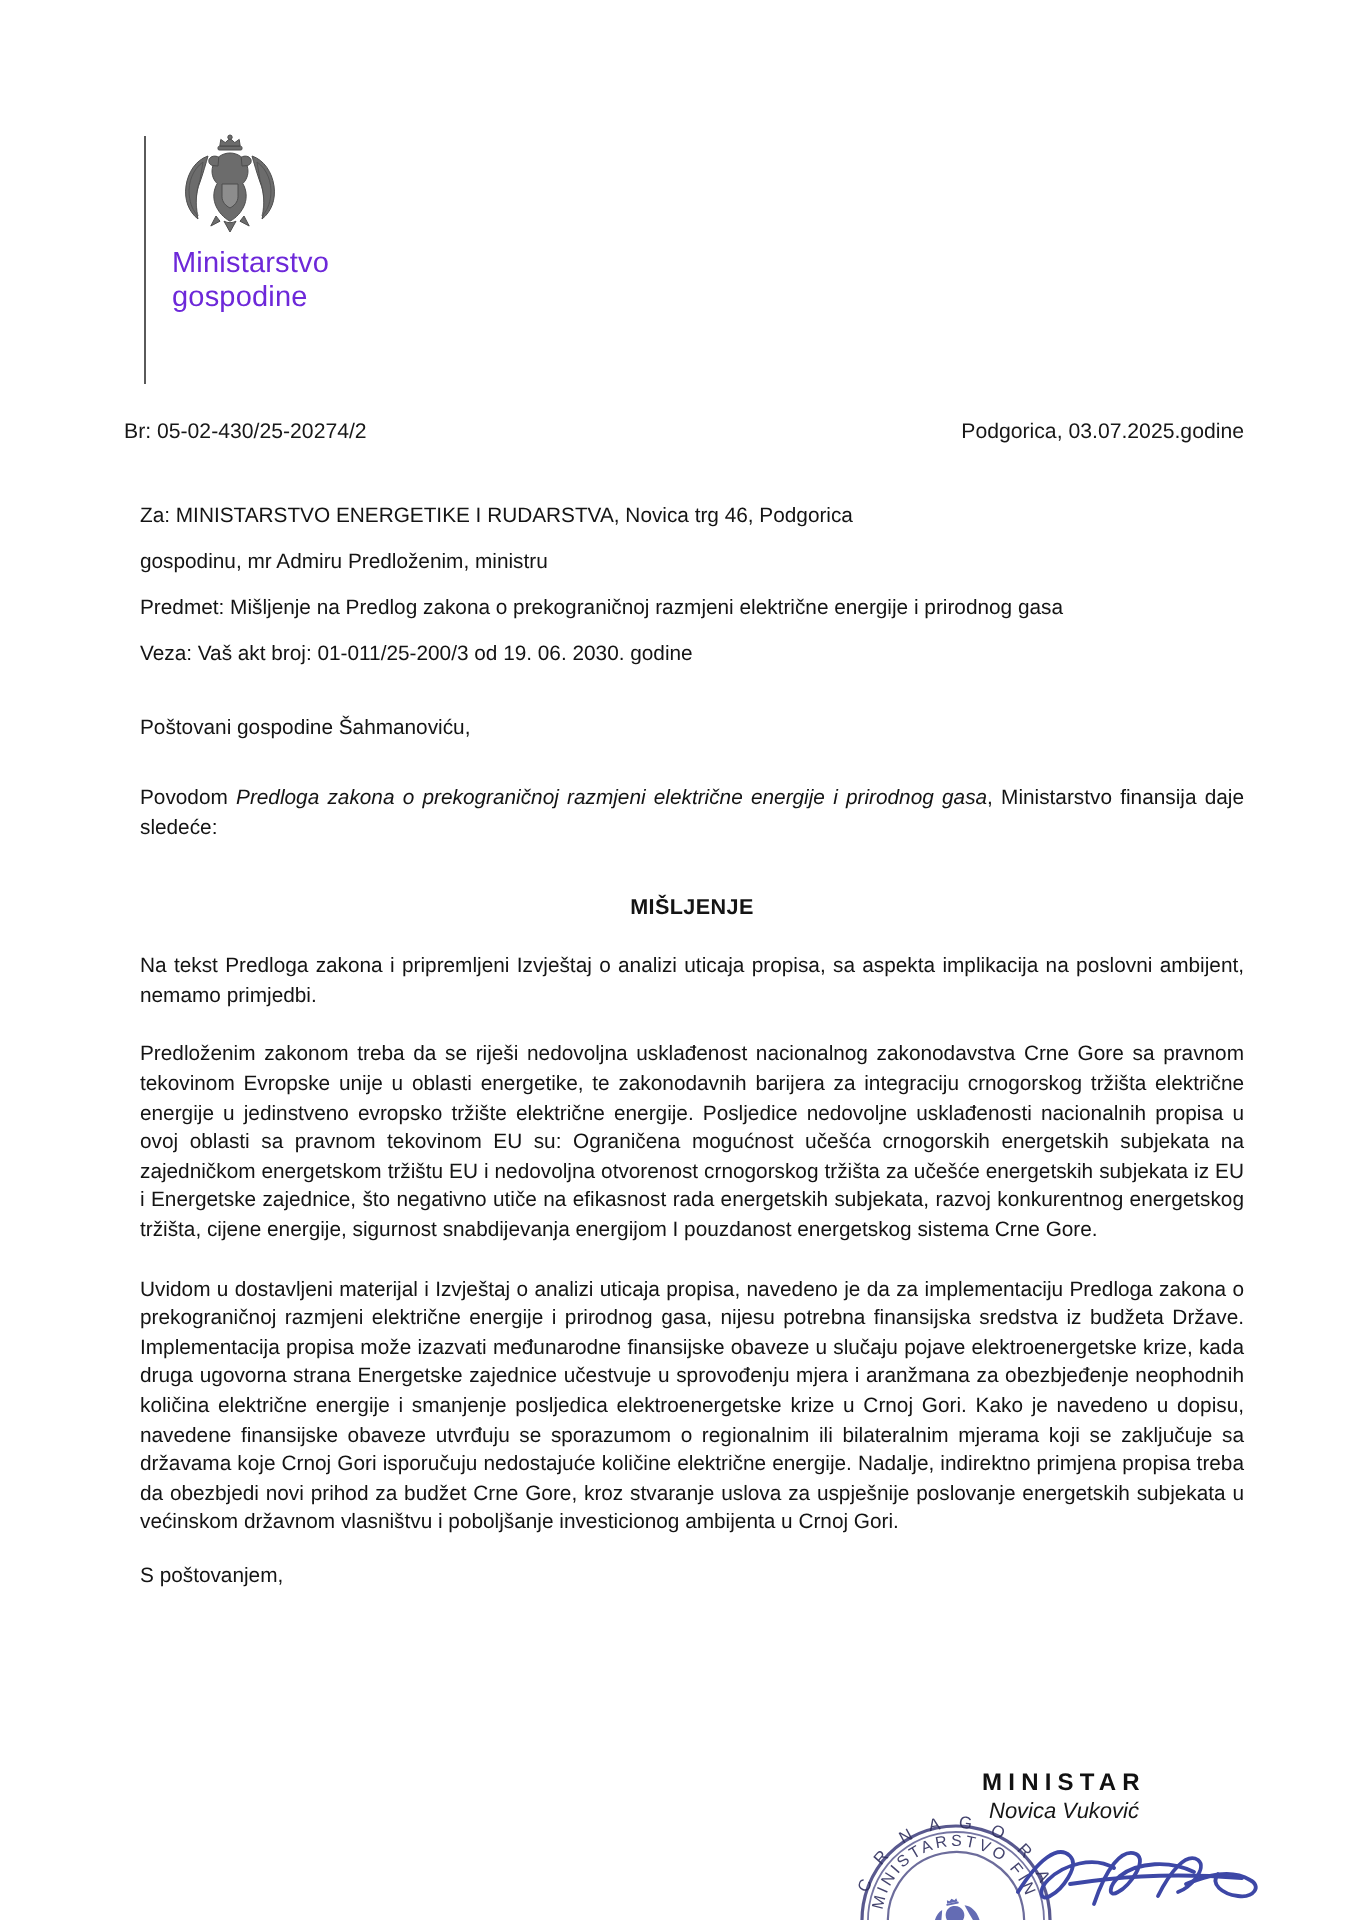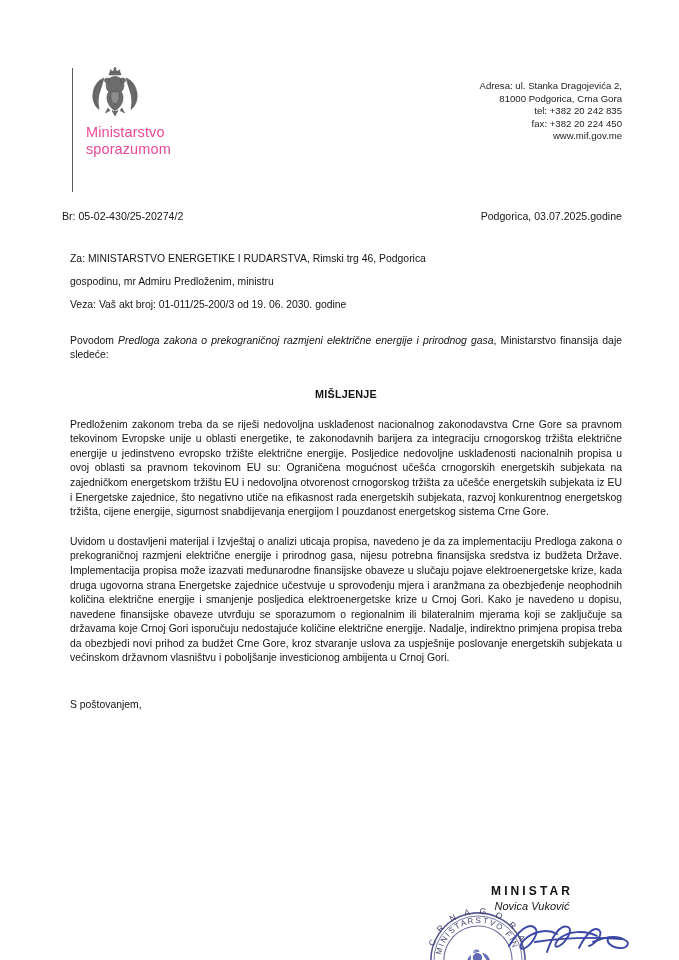--- a/index.html
+++ b/index.html
@@ -40,21 +40,21 @@
     top: 66px;
     width: 58px;
     height: 56px;
   }
   .ministry-name {
     position: absolute;
     left: 86px;
     top: 124px;
     font-size: 14.5px;
     line-height: 17px;
-    color: #ec4899;
+    color: #6d28d9;
     letter-spacing: 0.1px;
   }
   .ministry-name div { white-space: nowrap; }
 
   .address-block {
     position: absolute;
     right: 57px;
     top: 80px;
     text-align: right;
     font-size: 9.6px;
@@ -109,21 +109,21 @@
     font-size: 10.8px;
     letter-spacing: 0.2px;
   }
   p.para {
     margin: 0;
     margin-top: 15px;
     text-align: justify;
     text-justify: inter-word;
   }
   p.para:first-of-type { margin-top: 16px; }
-  .closing { margin-top: 32px; }
+  .closing { margin-top: 12px; }
 
   
   .signature-block {
     position: absolute;
     right: 57px;
     top: 884px;
     text-align: center;
     width: 180px;
   }
   .sig-title {
@@ -186,56 +186,54 @@
 
           <path d="M26 44.6 l3 5.4 l3 -5.4 c-2 1 -4 1 -6 0 Z"></path>
           <path d="M22 42 l-2.6 5 l4.6 -2.4 Z"></path>
           <path d="M36 42 l2.6 5 l-4.6 -2.4 Z"></path>
         </g>
       </svg>
     </div>
 
     <div class="ministry-name">
       <div>Ministarstvo</div>
-      <div>sporazumom</div>
-    </div>
-
-    <div class="address-block">
-      <div>Adresa: ul. Stanka Dragojevića 2,</div>
-      <div>81000 Podgorica, Crna Gora</div>
-      <div>tel: +382 20 242 835</div>
-      <div>fax: +382 20 224 450</div>
-      <div>www.mif.gov.me</div>
-    </div>
+      <div>gospodine</div>
+    </div>
+
   </div>
 
   <div class="meta-row">
     <div>Br: 05-02-430/25-20274/2</div>
     <div>Podgorica, 03.07.2025.godine</div>
   </div>
 
   <div class="body-area">
 
     <div class="addressee">
       <div class="line">
-        <b>Za: MINISTARSTVO ENERGETIKE I RUDARSTVA,</b><span> Rimski trg 46, Podgorica</span>
+        <b>Za: MINISTARSTVO ENERGETIKE I RUDARSTVA,</b><span> Novica trg 46, Podgorica</span>
       </div>
       <div class="line bold">gospodinu, mr Admiru Predloženim, ministru</div>
       <div class="line">
+        <b>Predmet:</b><span> Mišljenje na Predlog zakona o prekograničnoj razmjeni električne energije i prirodnog gasa</span>
+      </div>
+      <div class="line">
         <b>Veza:</b><span> Vaš akt broj: 01-011/25-200/3 od 19. 06. 2030. godine</span>
       </div>
     </div>
 
+    <div class="salutation">Poštovani gospodine Šahmanoviću,</div>
 
     <div class="intro">
       <span>Povodom </span><span class="ital">Predloga zakona o prekograničnoj razmjeni električne energije i prirodnog gasa</span><span>, Ministarstvo finansija daje sledeće:</span>
     </div>
 
     <div class="heading-misljenje">MIŠLJENJE</div>
 
+    <p class="para">Na tekst Predloga zakona i pripremljeni Izvještaj o analizi uticaja propisa, sa aspekta implikacija na poslovni ambijent, nemamo primjedbi.</p>
     <p class="para">Predloženim zakonom treba da se riješi nedovoljna usklađenost nacionalnog zakonodavstva Crne Gore sa pravnom tekovinom Evropske unije u oblasti energetike, te zakonodavnih barijera za integraciju crnogorskog tržišta električne energije u jedinstveno evropsko tržište električne energije. Posljedice nedovoljne usklađenosti nacionalnih propisa u ovoj oblasti sa pravnom tekovinom EU su: Ograničena mogućnost učešća crnogorskih energetskih subjekata na zajedničkom energetskom tržištu EU i nedovoljna otvorenost crnogorskog tržišta za učešće energetskih subjekata iz EU i Energetske zajednice, što negativno utiče na efikasnost rada energetskih subjekata, razvoj konkurentnog energetskog tržišta, cijene energije, sigurnost snabdijevanja energijom I pouzdanost energetskog sistema Crne Gore.</p>
     <p class="para">Uvidom u dostavljeni materijal i Izvještaj o analizi uticaja propisa, navedeno je da za implementaciju Predloga zakona o prekograničnoj razmjeni električne energije i prirodnog gasa, nijesu potrebna finansijska sredstva iz budžeta Države. Implementacija propisa može izazvati međunarodne finansijske obaveze u slučaju pojave elektroenergetske krize, kada druga ugovorna strana Energetske zajednice učestvuje u sprovođenju mjera i aranžmana za obezbjeđenje neophodnih količina električne energije i smanjenje posljedica elektroenergetske krize u Crnoj Gori. Kako je navedeno u dopisu, navedene finansijske obaveze utvrđuju se sporazumom o regionalnim ili bilateralnim mjerama koji se zaključuje sa državama koje Crnoj Gori isporučuju nedostajuće količine električne energije. Nadalje, indirektno primjena propisa treba da obezbjedi novi prihod za budžet Crne Gore, kroz stvaranje uslova za uspješnije poslovanje energetskih subjekata u većinskom državnom vlasništvu i poboljšanje investicionog ambijenta u Crnoj Gori.</p>
 
     <div class="closing">S poštovanjem,</div>
   </div>
 
   <div class="signature-block">
     <div class="sig-title">MINISTAR</div>
     <div class="sig-name">Novica Vuković</div>
   </div>

